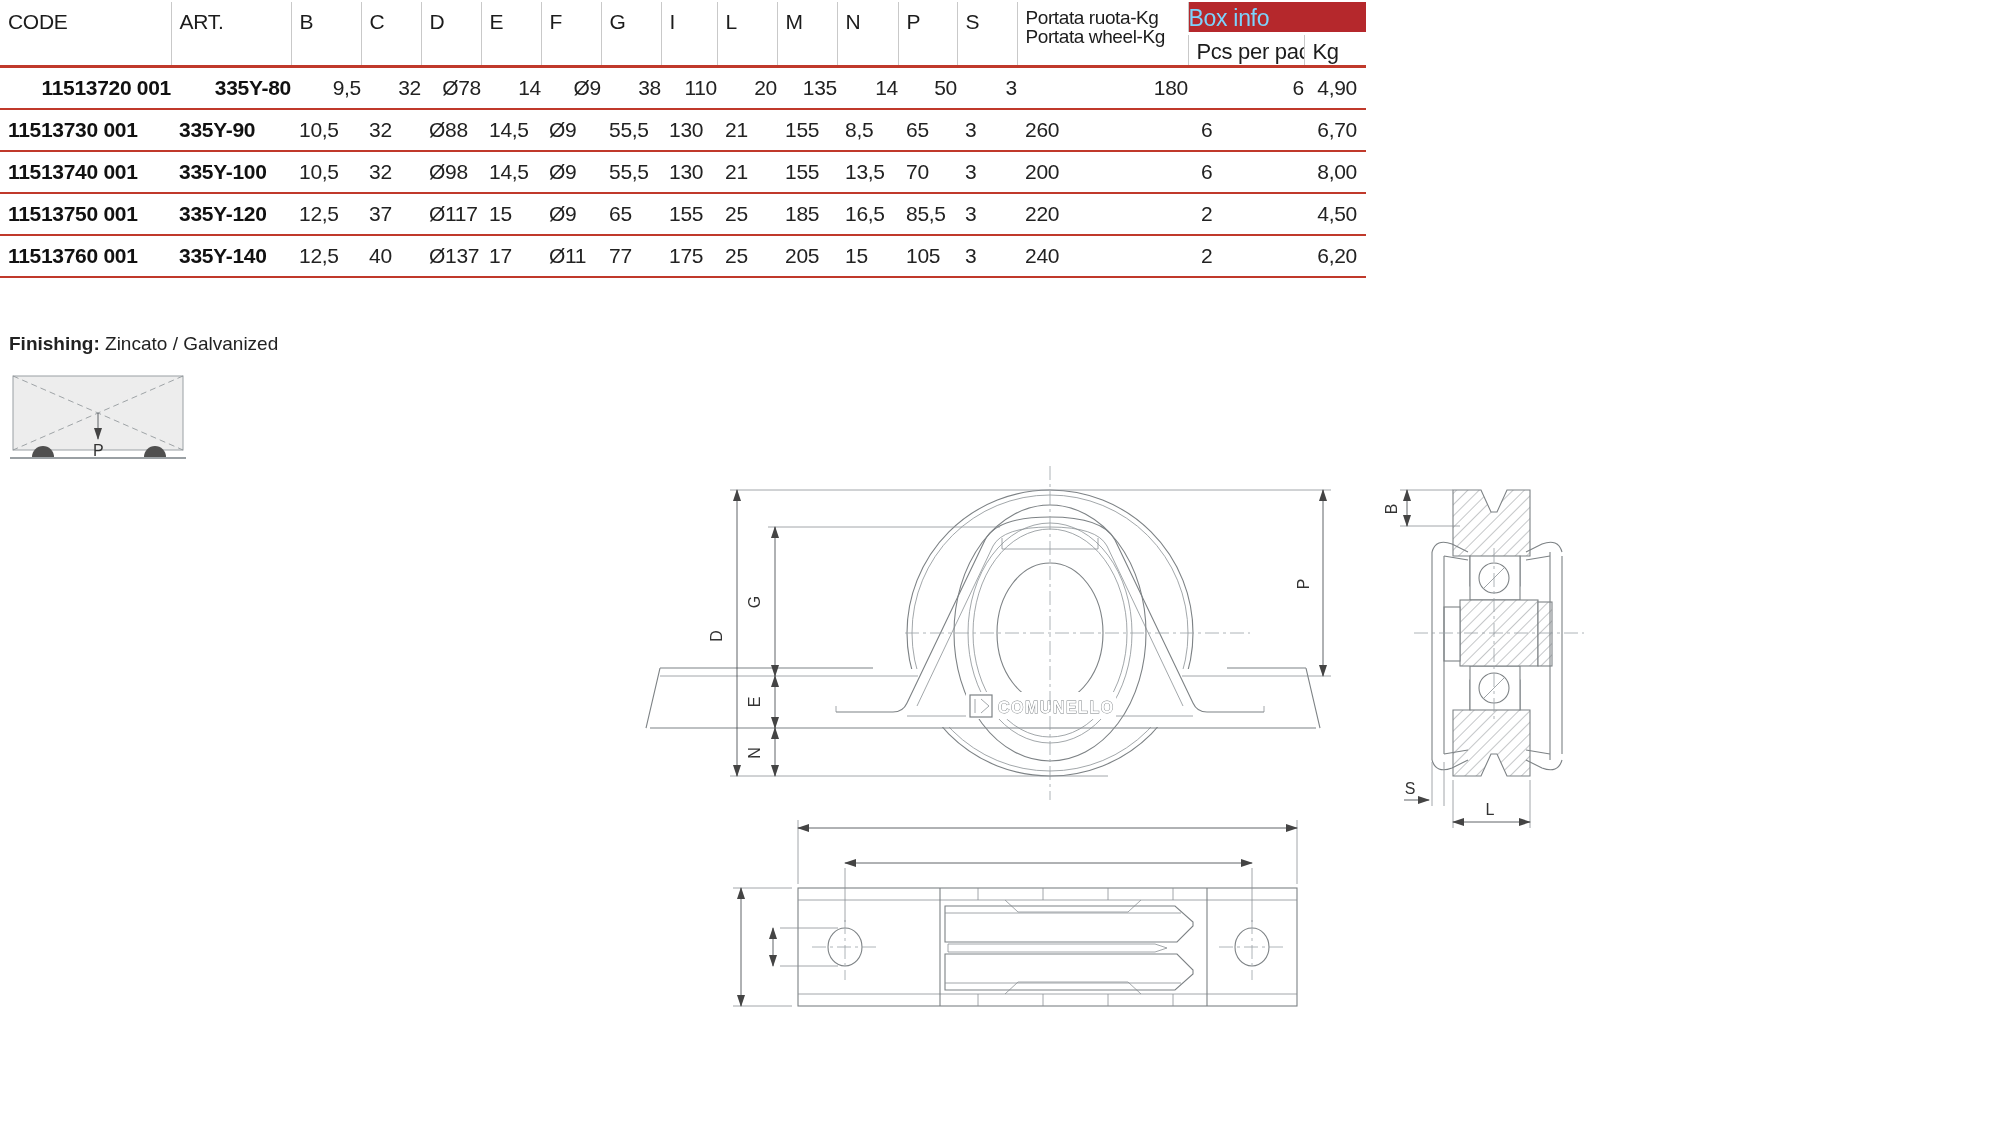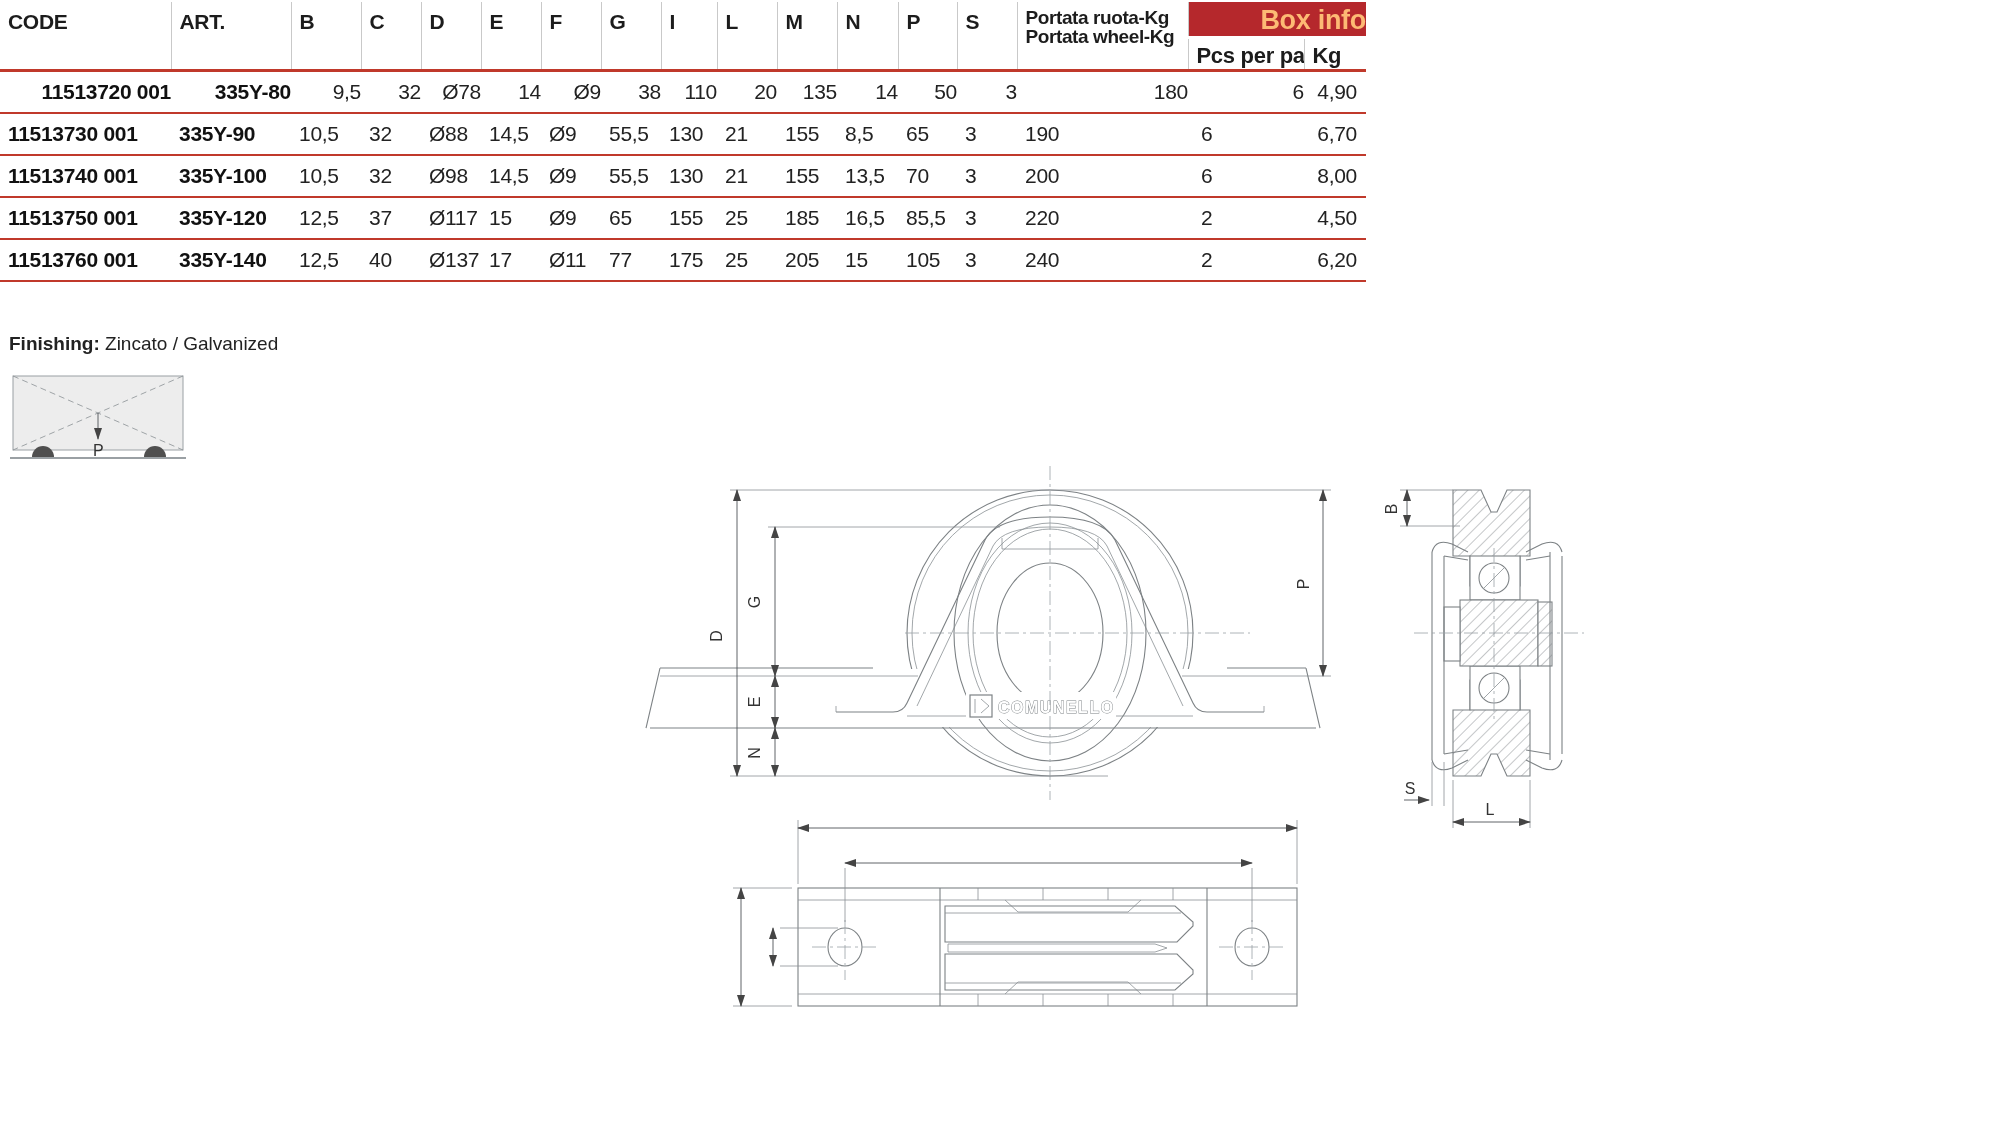--- a/index.html
+++ b/index.html
@@ -4,23 +4,23 @@
 <style>
   html,body{margin:0;padding:0;background:#fff;}
   #canvas{position:relative;width:1996px;height:1141px;background:#fff;overflow:hidden;
           font-family:"Liberation Sans",sans-serif;color:#1c1c1c;}
 
   
   table.spec{position:absolute;left:0;top:2px;width:1366px;border-collapse:collapse;
              table-layout:fixed;letter-spacing:-0.3px;}
   table.spec th, table.spec td{margin:0;white-space:nowrap;overflow:hidden;}
   thead th{text-align:left;vertical-align:top;padding:8px 0 0 8px;font-size:21px;
-           font-weight:bold;border-right:1px solid #c9c9c9;}
+           font-weight:normal;border-right:1px solid #c9c9c9;}
   thead th.cap{font-size:19px;line-height:19px;padding-top:6px;letter-spacing:-0.4px;}
-  thead th.banner{background:#b5282c;color:#fdba74;text-align:right;font-size:27px;
+  thead th.banner{background:#b5282c;color:#7dd3fc;text-align:left;font-size:23px;
                   padding:3px 0 0 0;border-right:none;border-bottom:3px solid #fff;height:27px;}
   thead th.sub{font-size:22px;padding-top:4px;height:24px;}
   thead th.noR{border-right:none;}
   tbody tr{border-bottom:2px solid #c0392b;}
   tbody tr:first-child td{border-top:3px solid #c0392b;text-align:right;}
   tbody td{font-size:21px;height:40px;padding:0 0 0 8px;vertical-align:middle;color:#222;}
   tbody td.b{font-weight:bold;color:#111;}
   tbody td.pcs{padding-left:13px;}
   tbody td.kg{text-align:right;padding-right:9px;}
 
@@ -119,21 +119,21 @@
           <td>Ø88</td>
           <td>14,5</td>
           <td>Ø9</td>
           <td>55,5</td>
           <td>130</td>
           <td>21</td>
           <td>155</td>
           <td>8,5</td>
           <td>65</td>
           <td>3</td>
-          <td>190</td>
+          <td>260</td>
           <td class="pcs">6</td>
           <td class="kg">6,70</td>
         </tr>
         <tr>
           <td class="b">11513740 001</td>
           <td class="b">335Y-100</td>
           <td>10,5</td>
           <td>32</td>
           <td>Ø98</td>
           <td>14,5</td>

